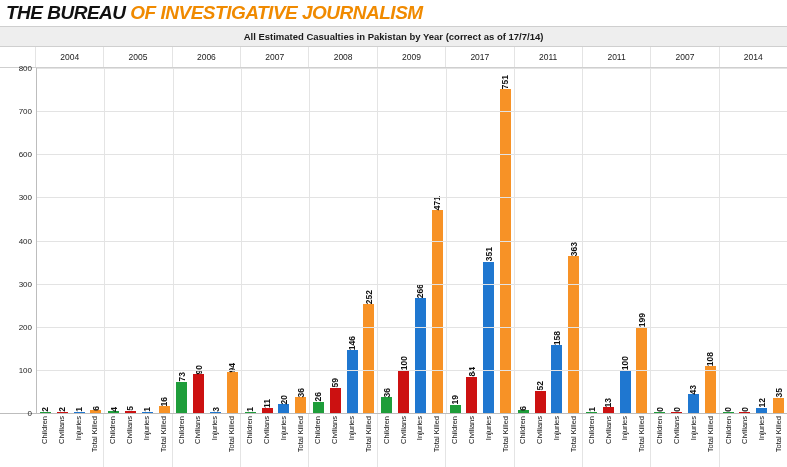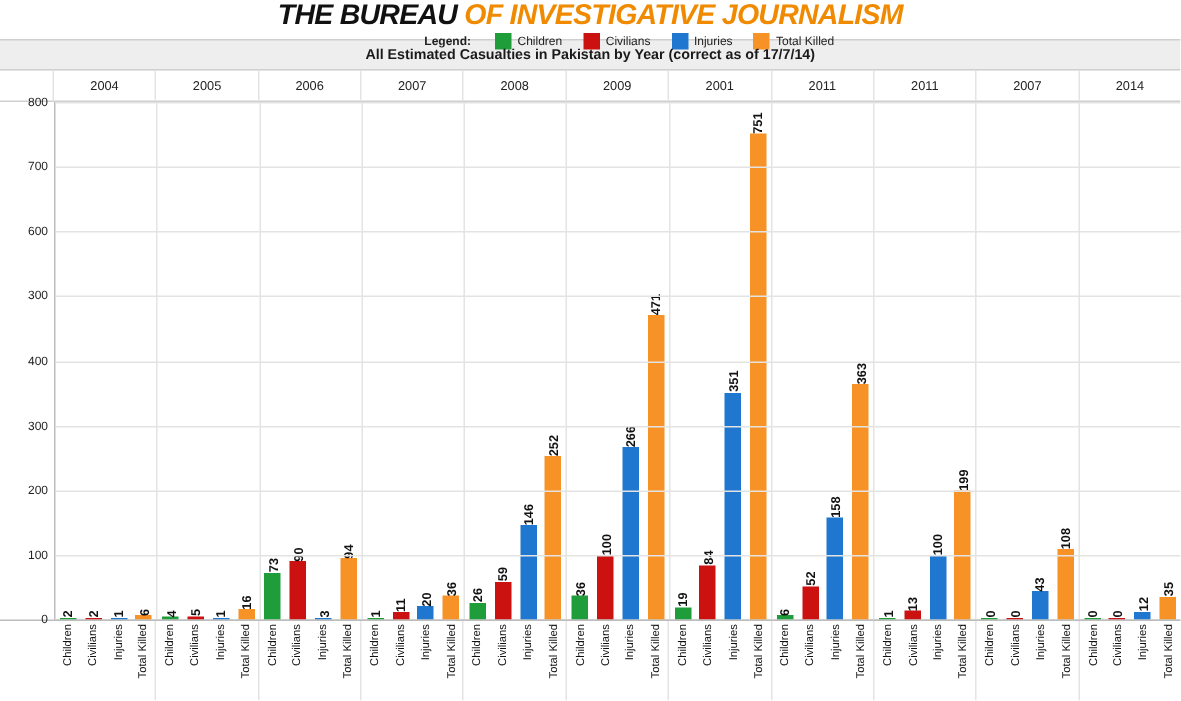--- a/index.html
+++ b/index.html
@@ -15,21 +15,20 @@
     position: relative;
   }
 
   
   .header {
     height: 26px;
     display: flex;
     align-items: center;
     padding: 0 6px;
     box-sizing: border-box;
-    flex-direction: column;
   }
   .brand {
     font-family: "Liberation Sans", sans-serif;
     font-weight: bold;
     font-size: 19px;
     font-style: italic;
     letter-spacing: -0.5px;
     white-space: nowrap;
   }
   .brand .b-dark { color: #111111; }
@@ -214,52 +213,33 @@
   }
 </style>
 </head>
 <body>
 
 <div class="header">
   <div class="brand">
     <span class="b-dark">THE BUREAU</span>
     <span class="b-org">OF INVESTIGATIVE JOURNALISM</span>
   </div>
-  <div class="legend">
-    <span class="legend-title">Legend:</span>
-    <span class="legend-item">
-      <span class="legend-swatch" style="background:#1e9d3a"></span>
-      <span>Children</span>
-    </span>
-    <span class="legend-item">
-      <span class="legend-swatch" style="background:#cc1111"></span>
-      <span>Civilians</span>
-    </span>
-    <span class="legend-item">
-      <span class="legend-swatch" style="background:#1f77d0"></span>
-      <span>Injuries</span>
-    </span>
-    <span class="legend-item">
-      <span class="legend-swatch" style="background:#f79226"></span>
-      <span>Total Killed</span>
-    </span>
-  </div>
 </div>
 
 <div class="title-bar">All Estimated Casualties in Pakistan by Year (correct as of 17/7/14)</div>
 
 <div class="year-row">
   <div class="year-spacer"></div>
   <div class="year-cell" id="yc0">2004</div>
   <div class="year-cell" id="yc1">2005</div>
   <div class="year-cell" id="yc2">2006</div>
   <div class="year-cell" id="yc3">2007</div>
   <div class="year-cell" id="yc4">2008</div>
   <div class="year-cell" id="yc5">2009</div>
-  <div class="year-cell" id="yc6">2001</div>
+  <div class="year-cell" id="yc6">2017</div>
   <div class="year-cell" id="yc7">2011</div>
   <div class="year-cell" id="yc8">2011</div>
   <div class="year-cell" id="yc9">2007</div>
   <div class="year-cell" id="yc10">2014</div>
 </div>
 
 <div class="plot-wrap">
   <div class="y-axis" id="yaxis">
       <div class="y-tick" style="top: 100%;">0</div>
       <div class="y-tick" style="top: 87.5%;">100</div>

